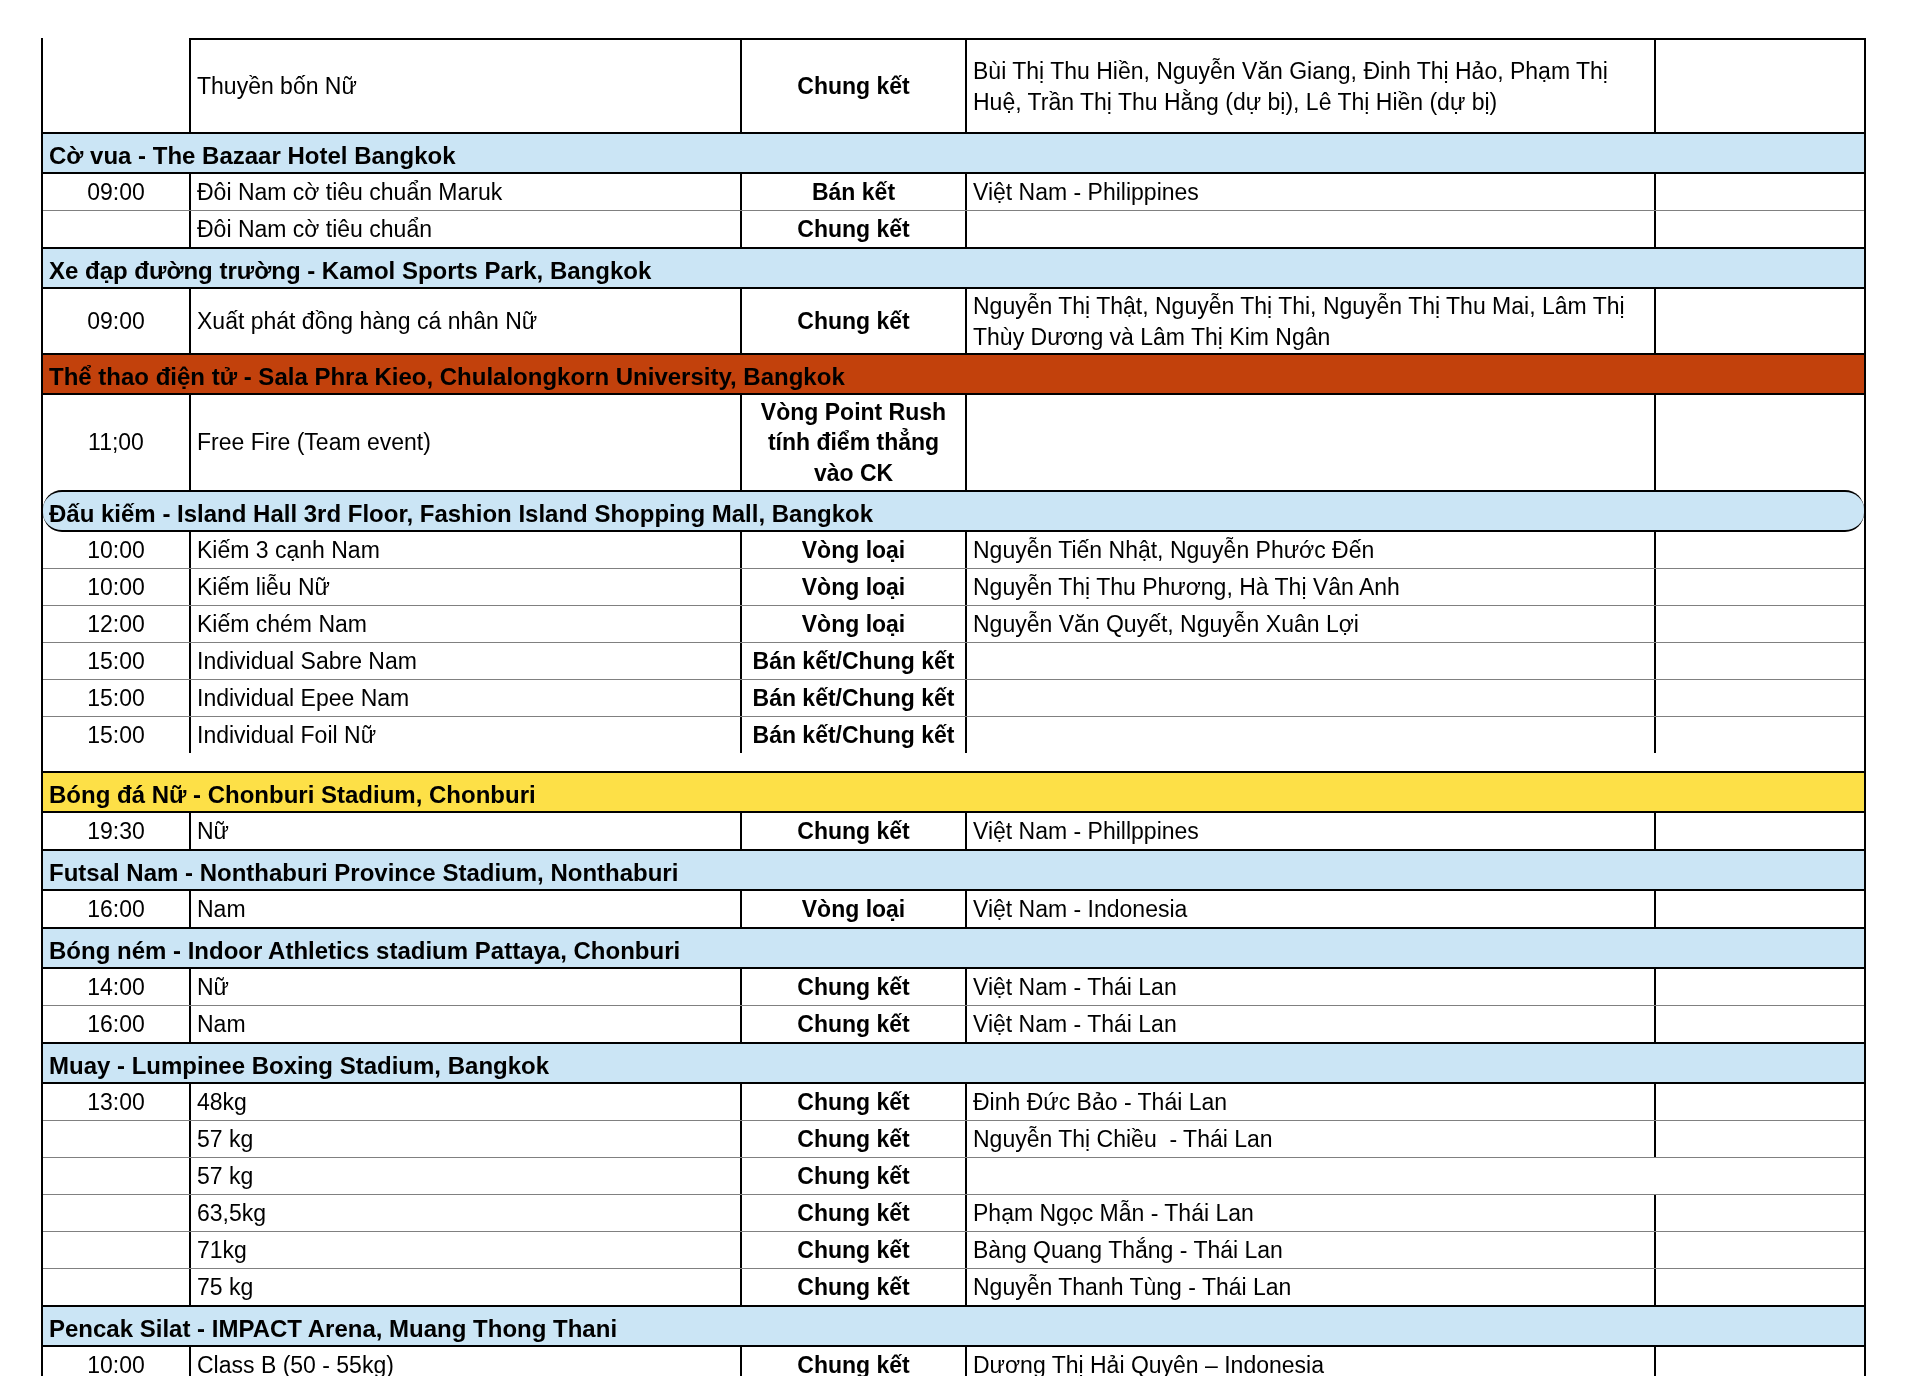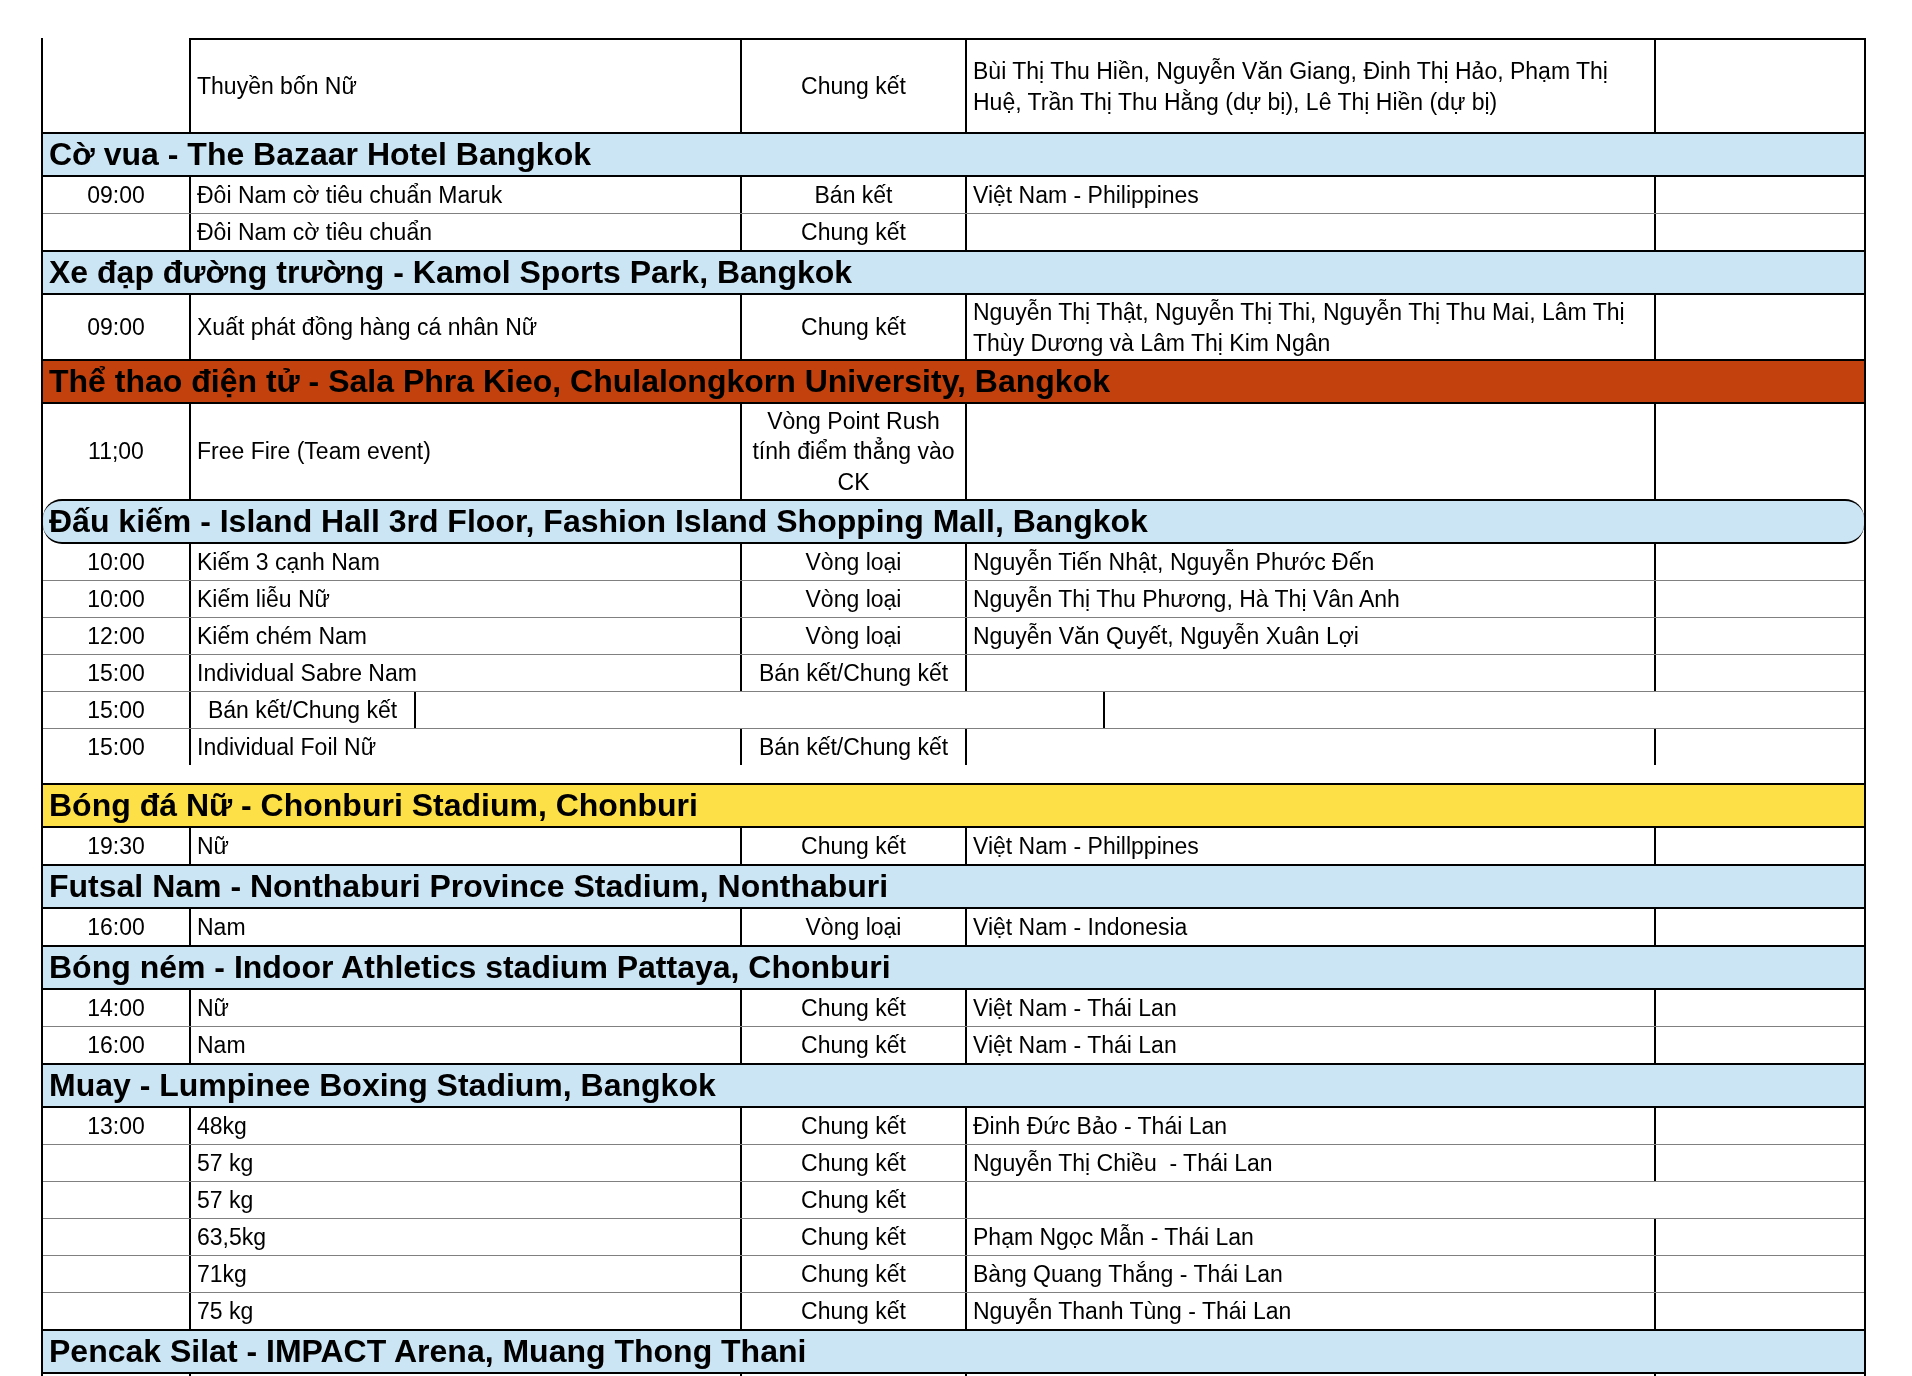--- a/index.html
+++ b/index.html
@@ -35,35 +35,35 @@
   .row.sep { border-top: 1px solid #808080; }
   .cell {
     box-sizing: border-box;
     display: flex;
     align-items: center;
     font-size: 23px;
     line-height: 1.32;
   }
   .c1 { width: 148px; justify-content: center; border-right: 2px solid #000; text-align: center; }
   .c2 { width: 551px; padding: 2px 2px 2px 6px; border-right: 2px solid #000; }
-  .c3 { width: 225px; justify-content: center; text-align: center; border-right: 2px solid #000; padding: 2px 4px; }
+  .c3 { width: 225px; justify-content: center; text-align: center; border-right: 2px solid #000; padding: 2px 4px; font-weight: bold; }
   .c4 { width: 689px; padding: 2px 4px 1px 6px; border-right: 2px solid #000; }
   .c4 span { white-space: pre-wrap; }
   .c5 { flex: 1; }
   .row.first .cell { border-top: 2px solid #000; }
   .row.first .c1 { border-top: none; }
   .section {
     min-height: 34px;
     display: flex;
     align-items: flex-end;
     padding: 2px 6px;
     border-top: 2px solid #000;
     border-bottom: 2px solid #000;
     font-weight: bold;
-    font-size: 32px;
+    font-size: 24px;
   }
 </style>
 </head>
 <body>
 
 <div class="tbl">
     <div class="row event first h94">
       <div class="cell c1">
         <span></span>
       </div>
@@ -207,20 +207,23 @@
       </div>
       <div class="cell c4">
         <span></span>
       </div>
       <div class="cell c5"></div>
     </div>
     <div class="row event sep">
       <div class="cell c1">
         <span>15:00</span>
       </div>
+      <div class="cell c2">
+        <span>Individual Epee Nam</span>
+      </div>
       <div class="cell c3">
         <span>Bán kết/Chung kết</span>
       </div>
       <div class="cell c4">
         <span></span>
       </div>
       <div class="cell c5"></div>
     </div>
     <div class="row event sep">
       <div class="cell c1">

